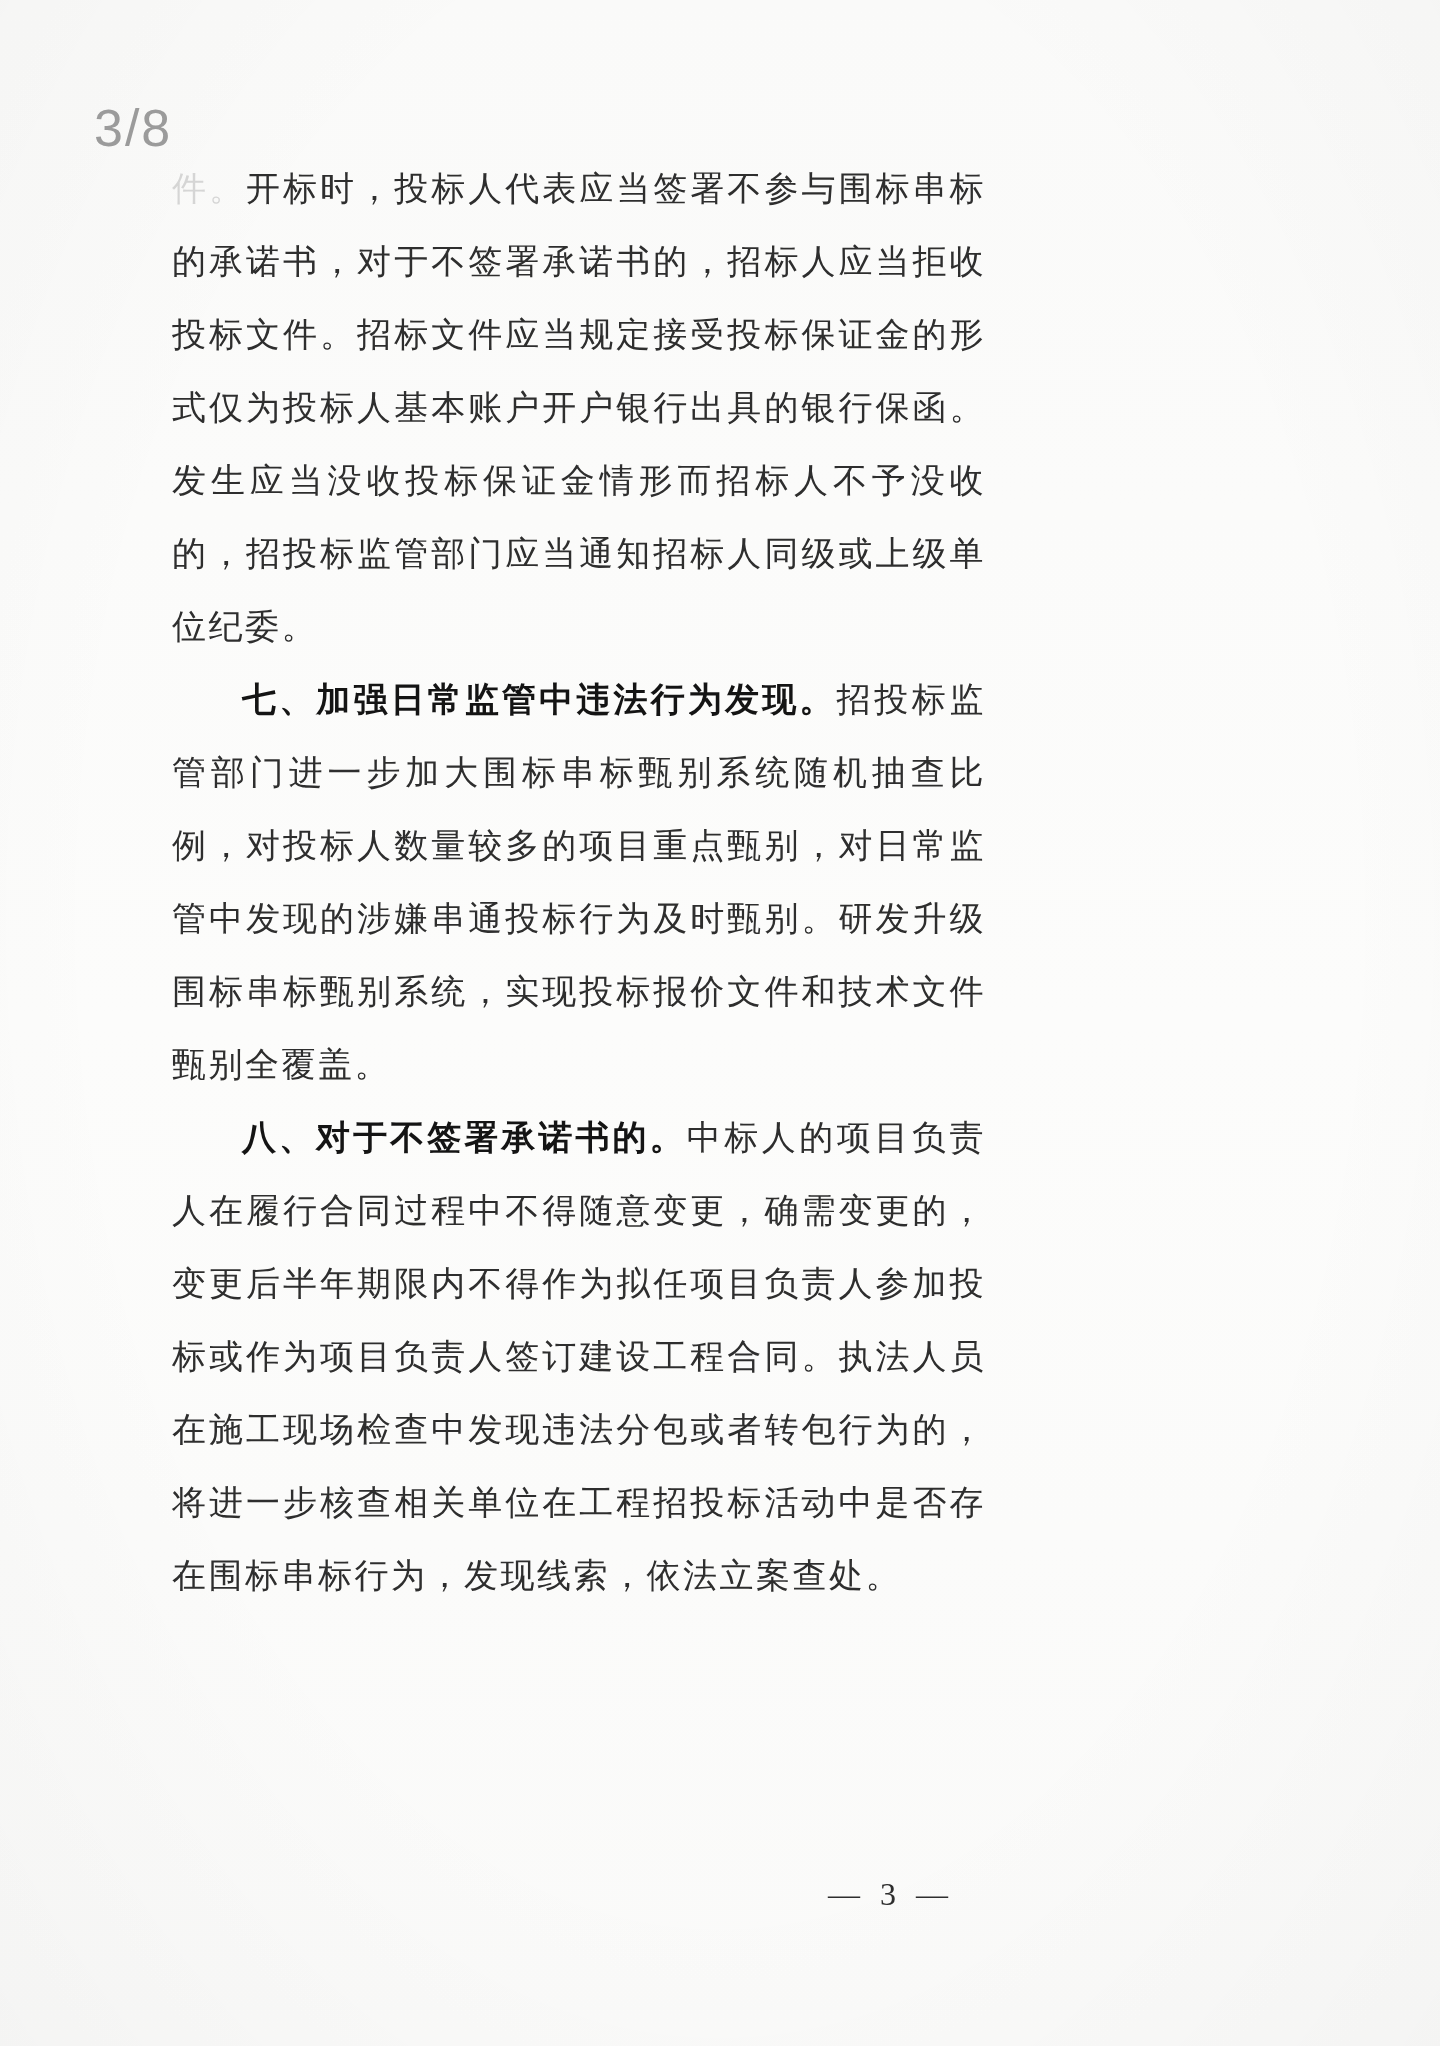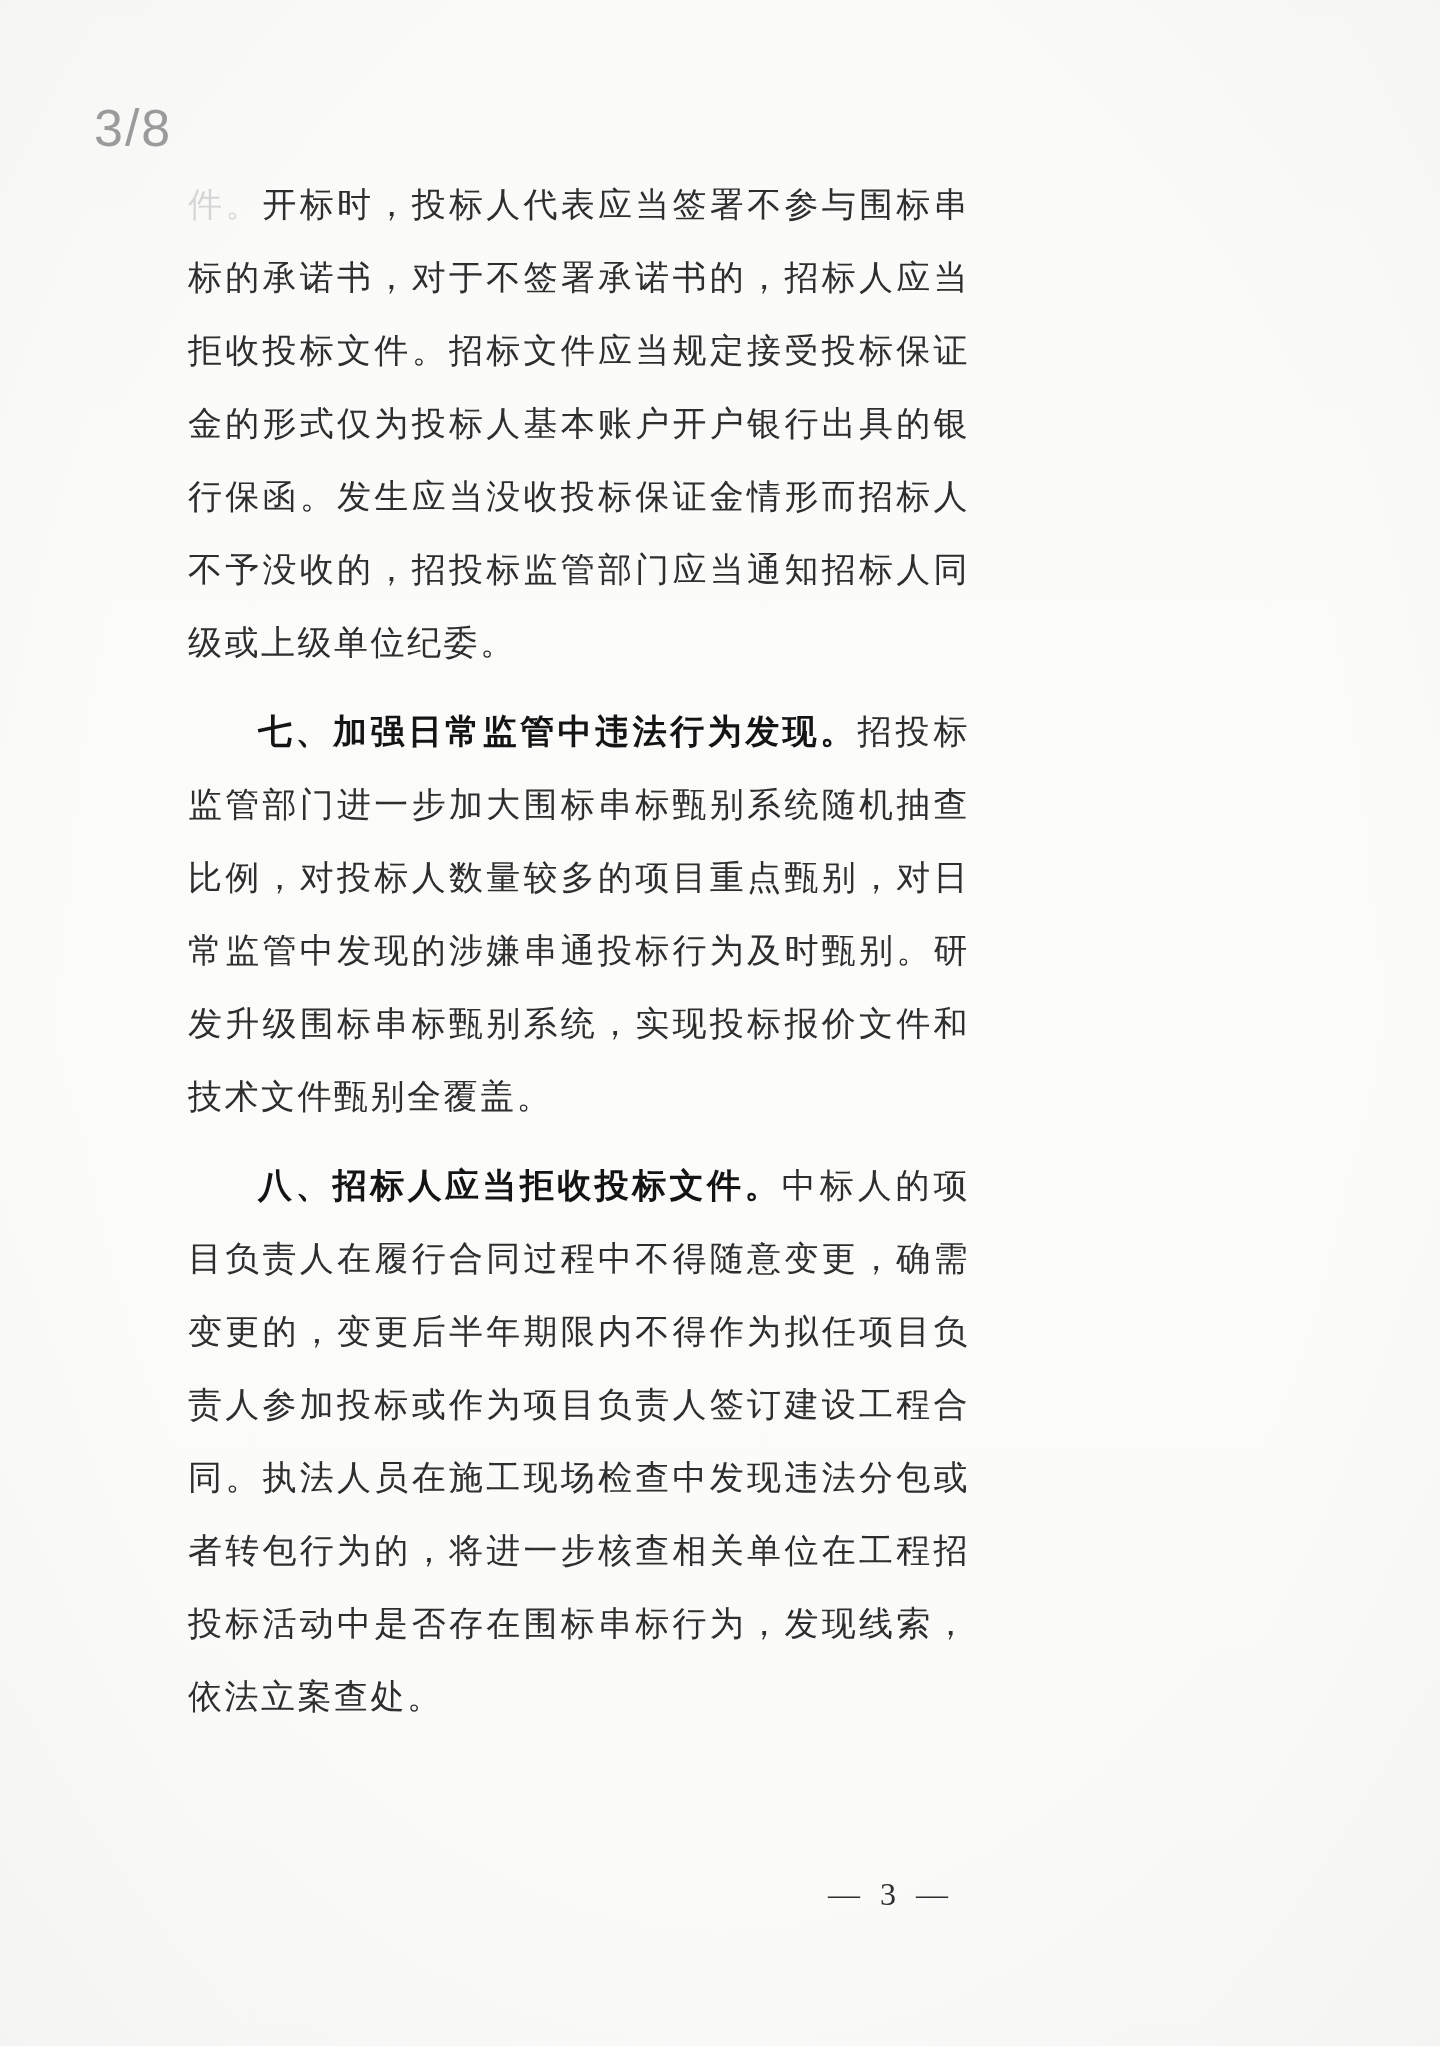--- a/index.html
+++ b/index.html
@@ -33,21 +33,21 @@
     left: 172px;
     top: 152px;
     width: 814px;
     font-size: 34px;
     line-height: 73px;
     color: #2e2e2e;
     text-align: justify;
     letter-spacing: 2.5px;
   }
   .para {
-    margin: 16px;
+    margin: 0;
     padding: 0;
   }
   .para.indented {
     text-indent: 70px;
   }
   .faded {
     color: #b9b9b9;
     opacity: 0.55;
   }
   .lead {
@@ -76,19 +76,19 @@
 
   <div class="page-indicator">3/8</div>
 
   <div class="content">
 
     <p class="para continuation"><span class="faded">件。</span><span class="body-text">开标时，投标人代表应当签署不参与围标串标的承诺书，对于不签署承诺书的，招标人应当拒收投标文件。招标文件应当规定接受投标保证金的形式仅为投标人基本账户开户银行出具的银行保函。发生应当没收投标保证金情形而招标人不予没收的，招投标监管部门应当通知招标人同级或上级单位纪委。</span></p>
 
 
     <p class="para indented"><span class="lead">七、加强日常监管中违法行为发现。</span><span class="body-text">招投标监管部门进一步加大围标串标甄别系统随机抽查比例，对投标人数量较多的项目重点甄别，对日常监管中发现的涉嫌串通投标行为及时甄别。研发升级围标串标甄别系统，实现投标报价文件和技术文件甄别全覆盖。</span></p>
 
-    <p class="para indented"><span class="lead">八、招标人应当拒收投标文件。</span><span class="body-text">中标人的项目负责人在履行合同过程中不得随意变更，确需变更的，变更后半年期限内不得作为拟任项目负责人参加投标或作为项目负责人签订建设工程合同。执法人员在施工现场检查中发现违法分包或者转包行为的，将进一步核查相关单位在工程招投标活动中是否存在围标串标行为，发现线索，依法立案查处。</span></p>
+    <p class="para indented"><span class="lead">八、对于不签署承诺书的。</span><span class="body-text">中标人的项目负责人在履行合同过程中不得随意变更，确需变更的，变更后半年期限内不得作为拟任项目负责人参加投标或作为项目负责人签订建设工程合同。执法人员在施工现场检查中发现违法分包或者转包行为的，将进一步核查相关单位在工程招投标活动中是否存在围标串标行为，发现线索，依法立案查处。</span></p>
 
   </div>
 
   <div class="footer-page-number">— 3 —</div>
 
 </div>
 
 </body></html>

